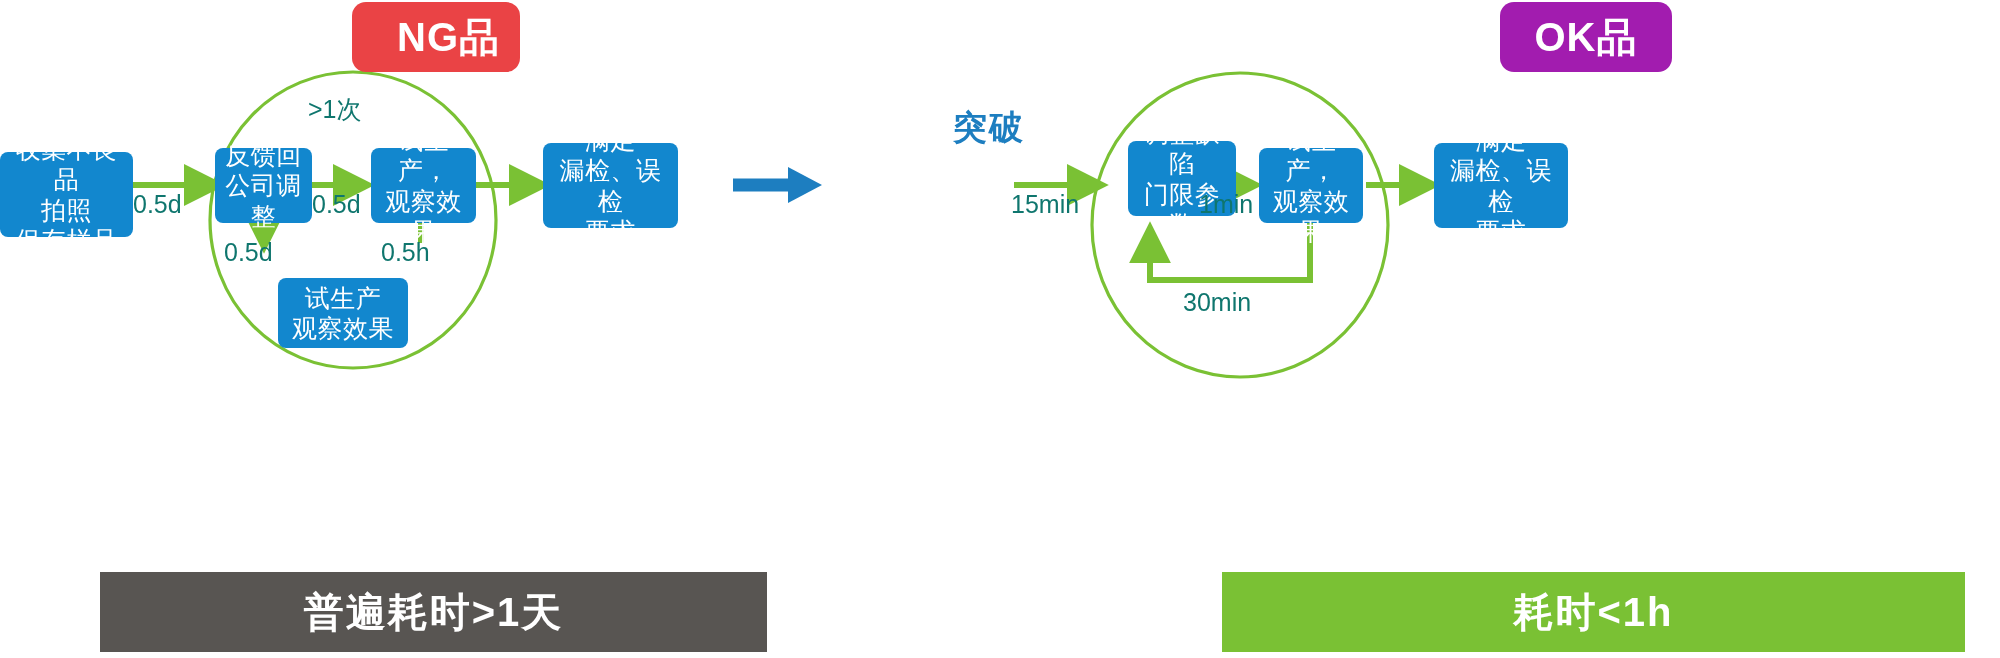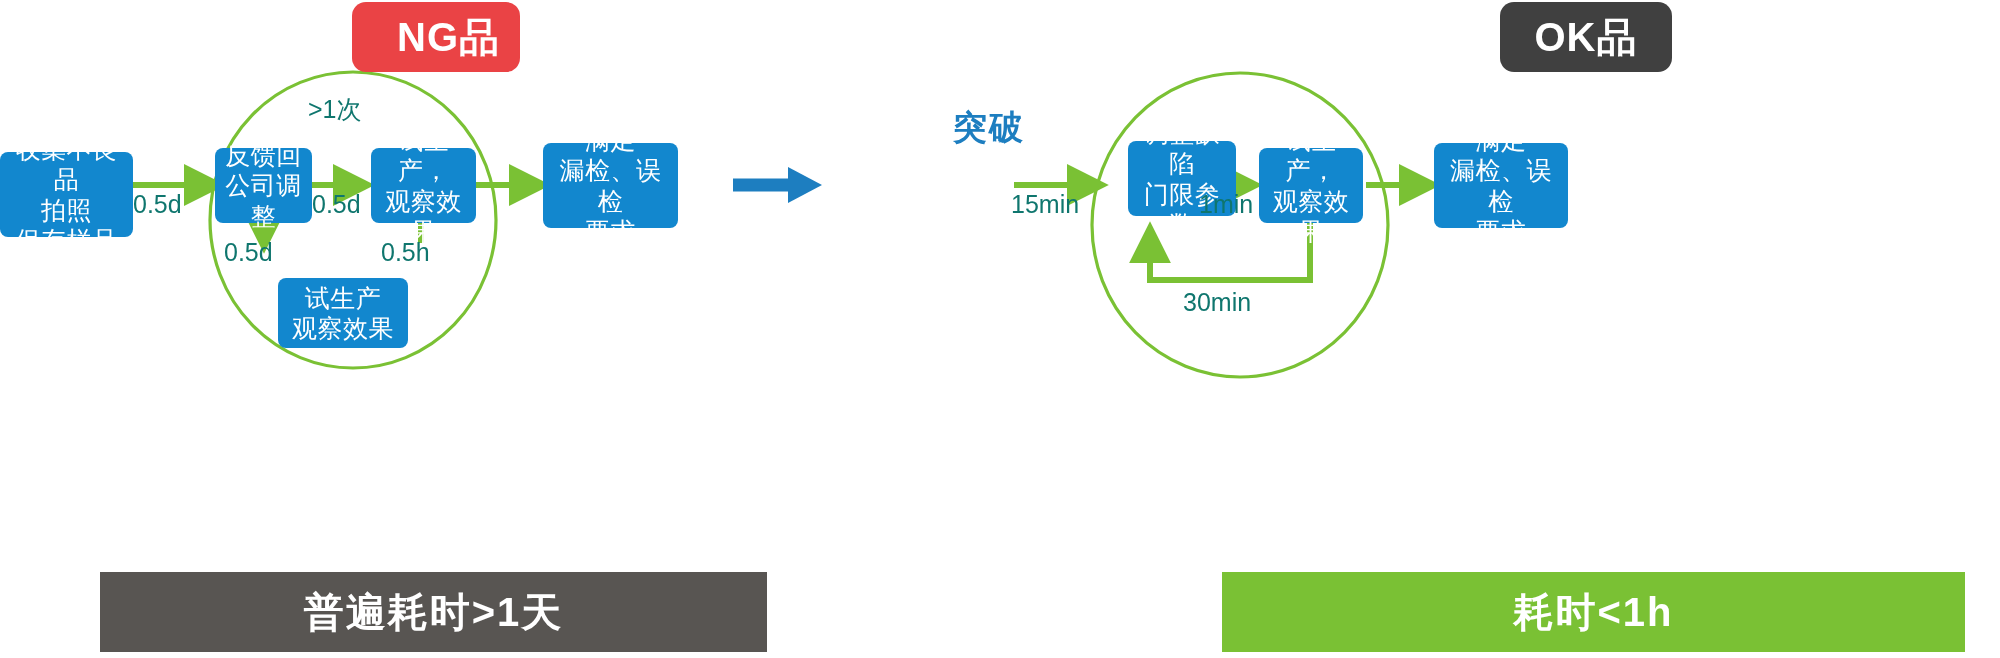--- a/index.html
+++ b/index.html
@@ -48,21 +48,21 @@
     color: #ffffff;
     display: flex;
     align-items: center;
     justify-content: center;
     font-size: 40px;
     font-weight: bold;
     letter-spacing: 1px;
     box-sizing: border-box;
   }
   .badge-ng { background: #ea4345; }
-  .badge-ok { background: #404040; }
+  .badge-ok { background: #a21caf; }
   
   .edge-label {
     position: absolute;
     color: #0f766e;
     font-size: 25px;
     white-space: nowrap;
     text-align: left;
   }
   
   .breakthrough {

